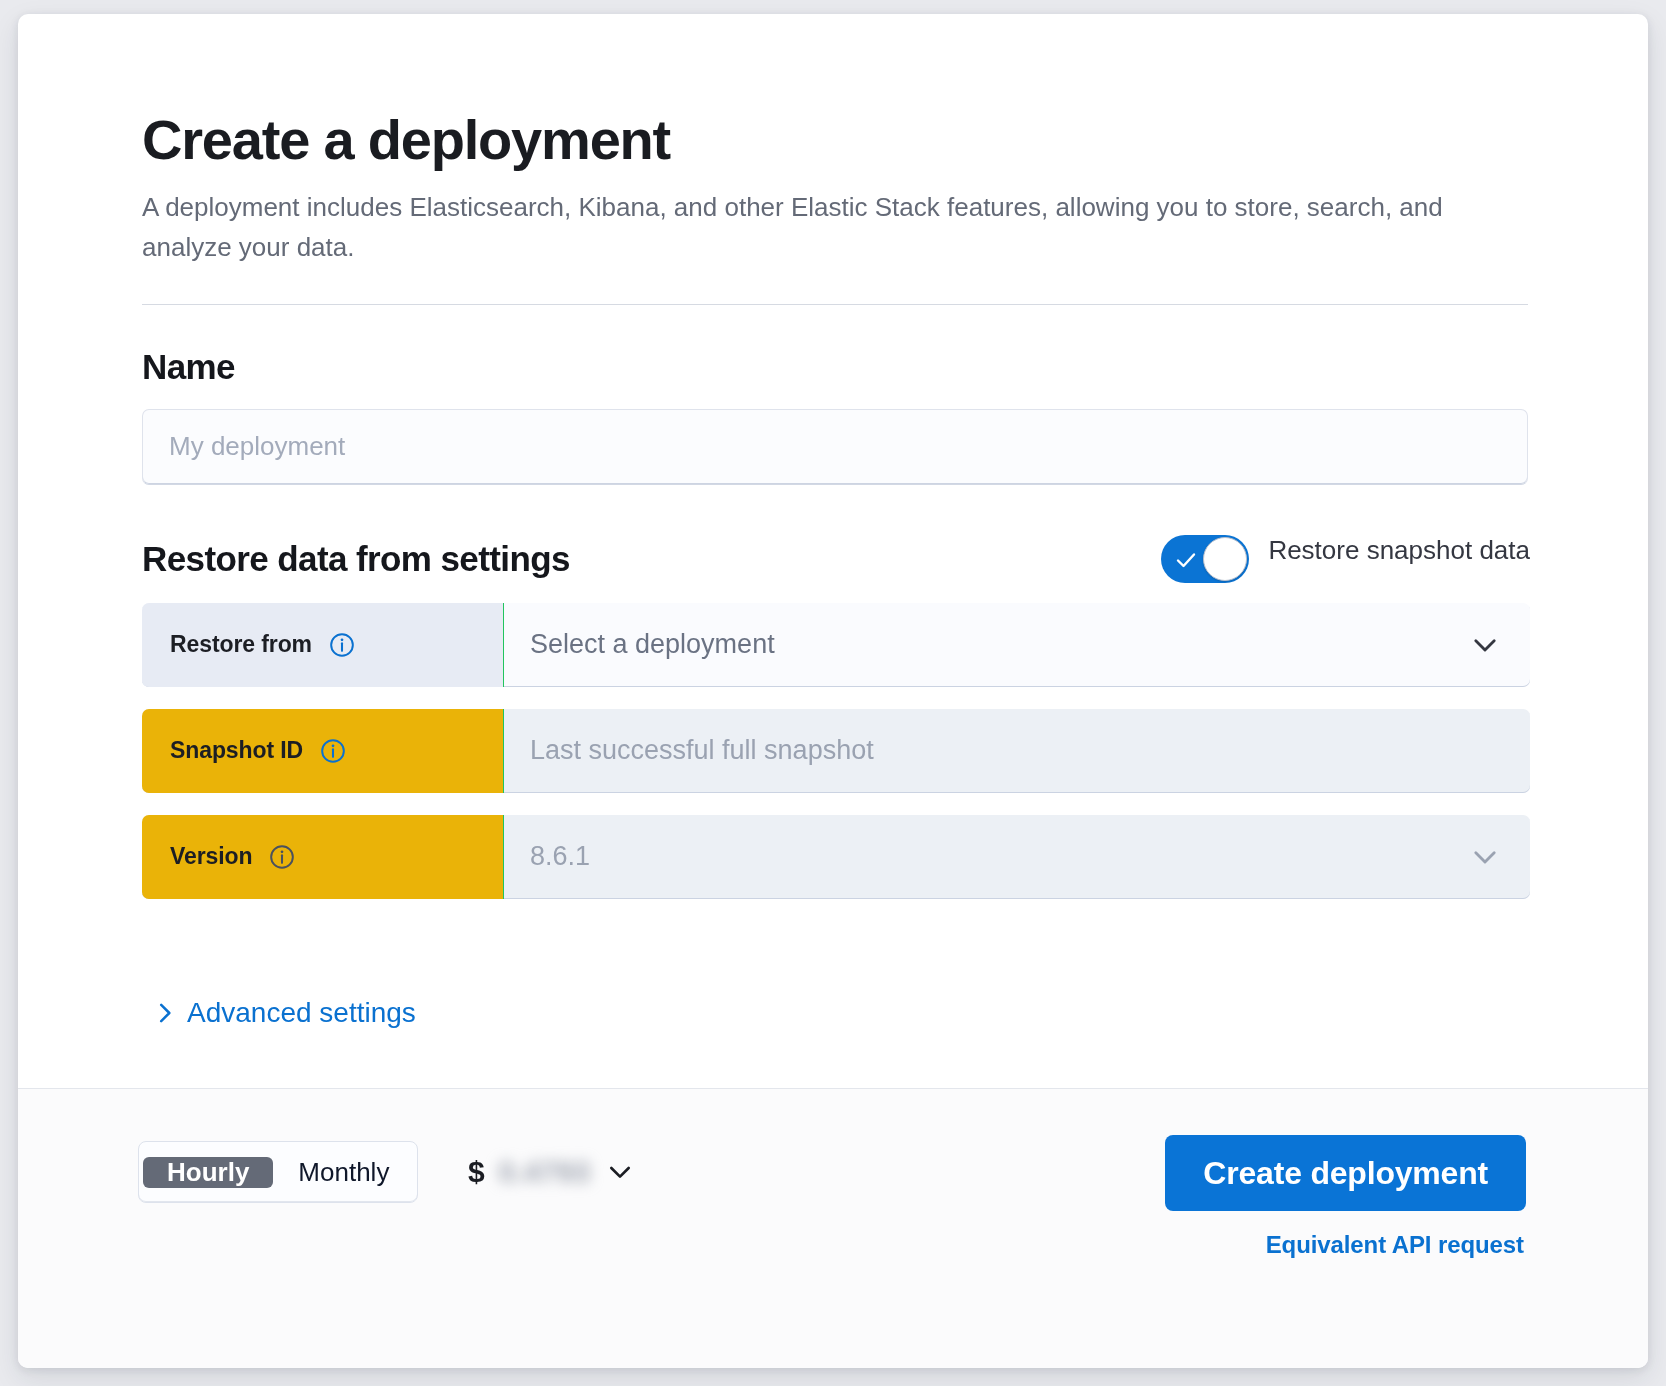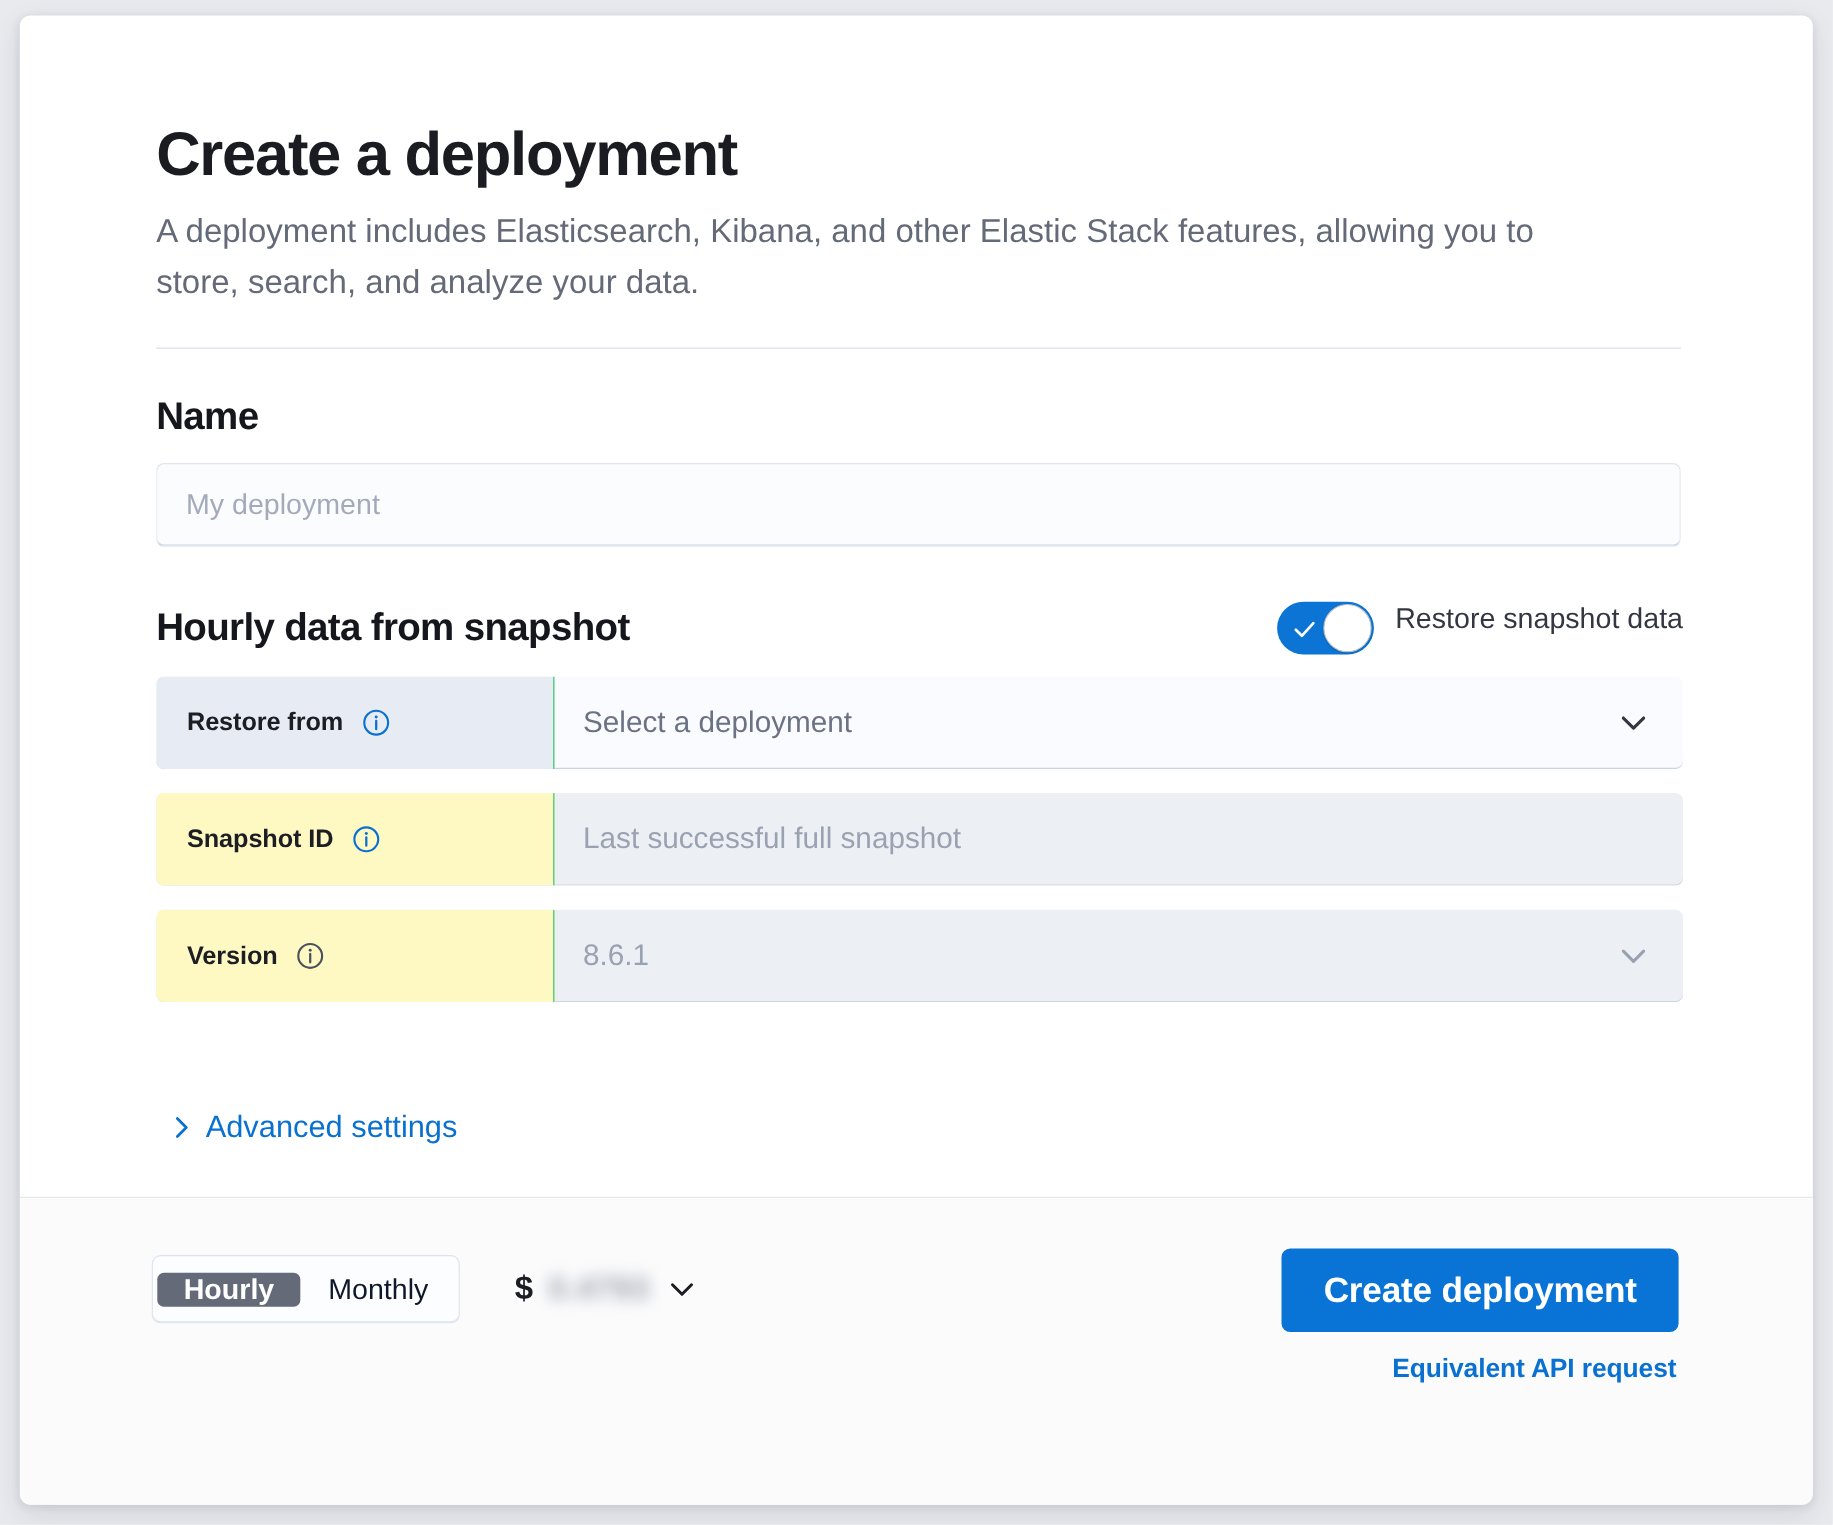--- a/index.html
+++ b/index.html
@@ -41,21 +41,21 @@
   
   .title {
     font-size: 56px;
     line-height: 1.08;
     font-weight: 700;
     letter-spacing: -1.2px;
     color: #1a1c21;
     margin: 0 0 18px 0;
   }
   .subtitle {
-    font-size: 30px;
+    font-size: 26px;
     line-height: 1.52;
     color: #646a77;
     margin: 0 0 0 0;
     max-width: 1330px;
     font-weight: 400;
   }
   .divider {
     height: 1px;
     background: #d6dae2;
     margin: 36px 0 0 0;
@@ -165,21 +165,21 @@
   .field .val {
     font-size: 27px;
     color: #8e96a6;
   }
   .field .val.muted { color: #9aa2b1; }
   .chev { width: 34px; height: 34px; flex: 0 0 auto; }
 
   .form-row.enabled { background: #fafbfe; }
   .form-row.enabled .field .val { color: #6a7283; }
   .form-row.disabled { background: #ecf0f5; }
-  .form-row.disabled .prepend { background: #fef9c3; }
+  .form-row.disabled .prepend { background: #eab308; }
 
   
   .adv {
     display: inline-flex;
     align-items: center;
     gap: 9px;
     margin: 76px 0 0 10px;
     cursor: pointer;
   }
   .adv-chevron { width: 26px; height: 30px; flex: 0 0 auto; }
@@ -289,21 +289,21 @@
         <h1 class="title">Create a deployment</h1>
         <p class="subtitle">A deployment includes Elasticsearch, Kibana, and other Elastic Stack features, allowing you to store, search, and analyze your data.</p>
         <div class="divider"></div>
 
         <h2 class="section-head">Name</h2>
         <div class="text-input">
           <span class="ph">My deployment</span>
         </div>
 
         <div class="restore-head-row">
-          <h2 class="section-head">Hourly data from snapshot</h2>
+          <h2 class="section-head">Restore data from settings</h2>
           <div class="toggle-wrap">
             <div class="switch">
               <svg class="check" viewBox="0 0 24 24">
                 <path d="M4 12.5 L9.5 18 L20 6.5" fill="none" stroke="#ffffff" stroke-width="2.4" stroke-linecap="round" stroke-linejoin="round"></path>
               </svg>
               <div class="knob"></div>
             </div>
             <span class="toggle-label">Restore snapshot data</span>
           </div>
         </div>

